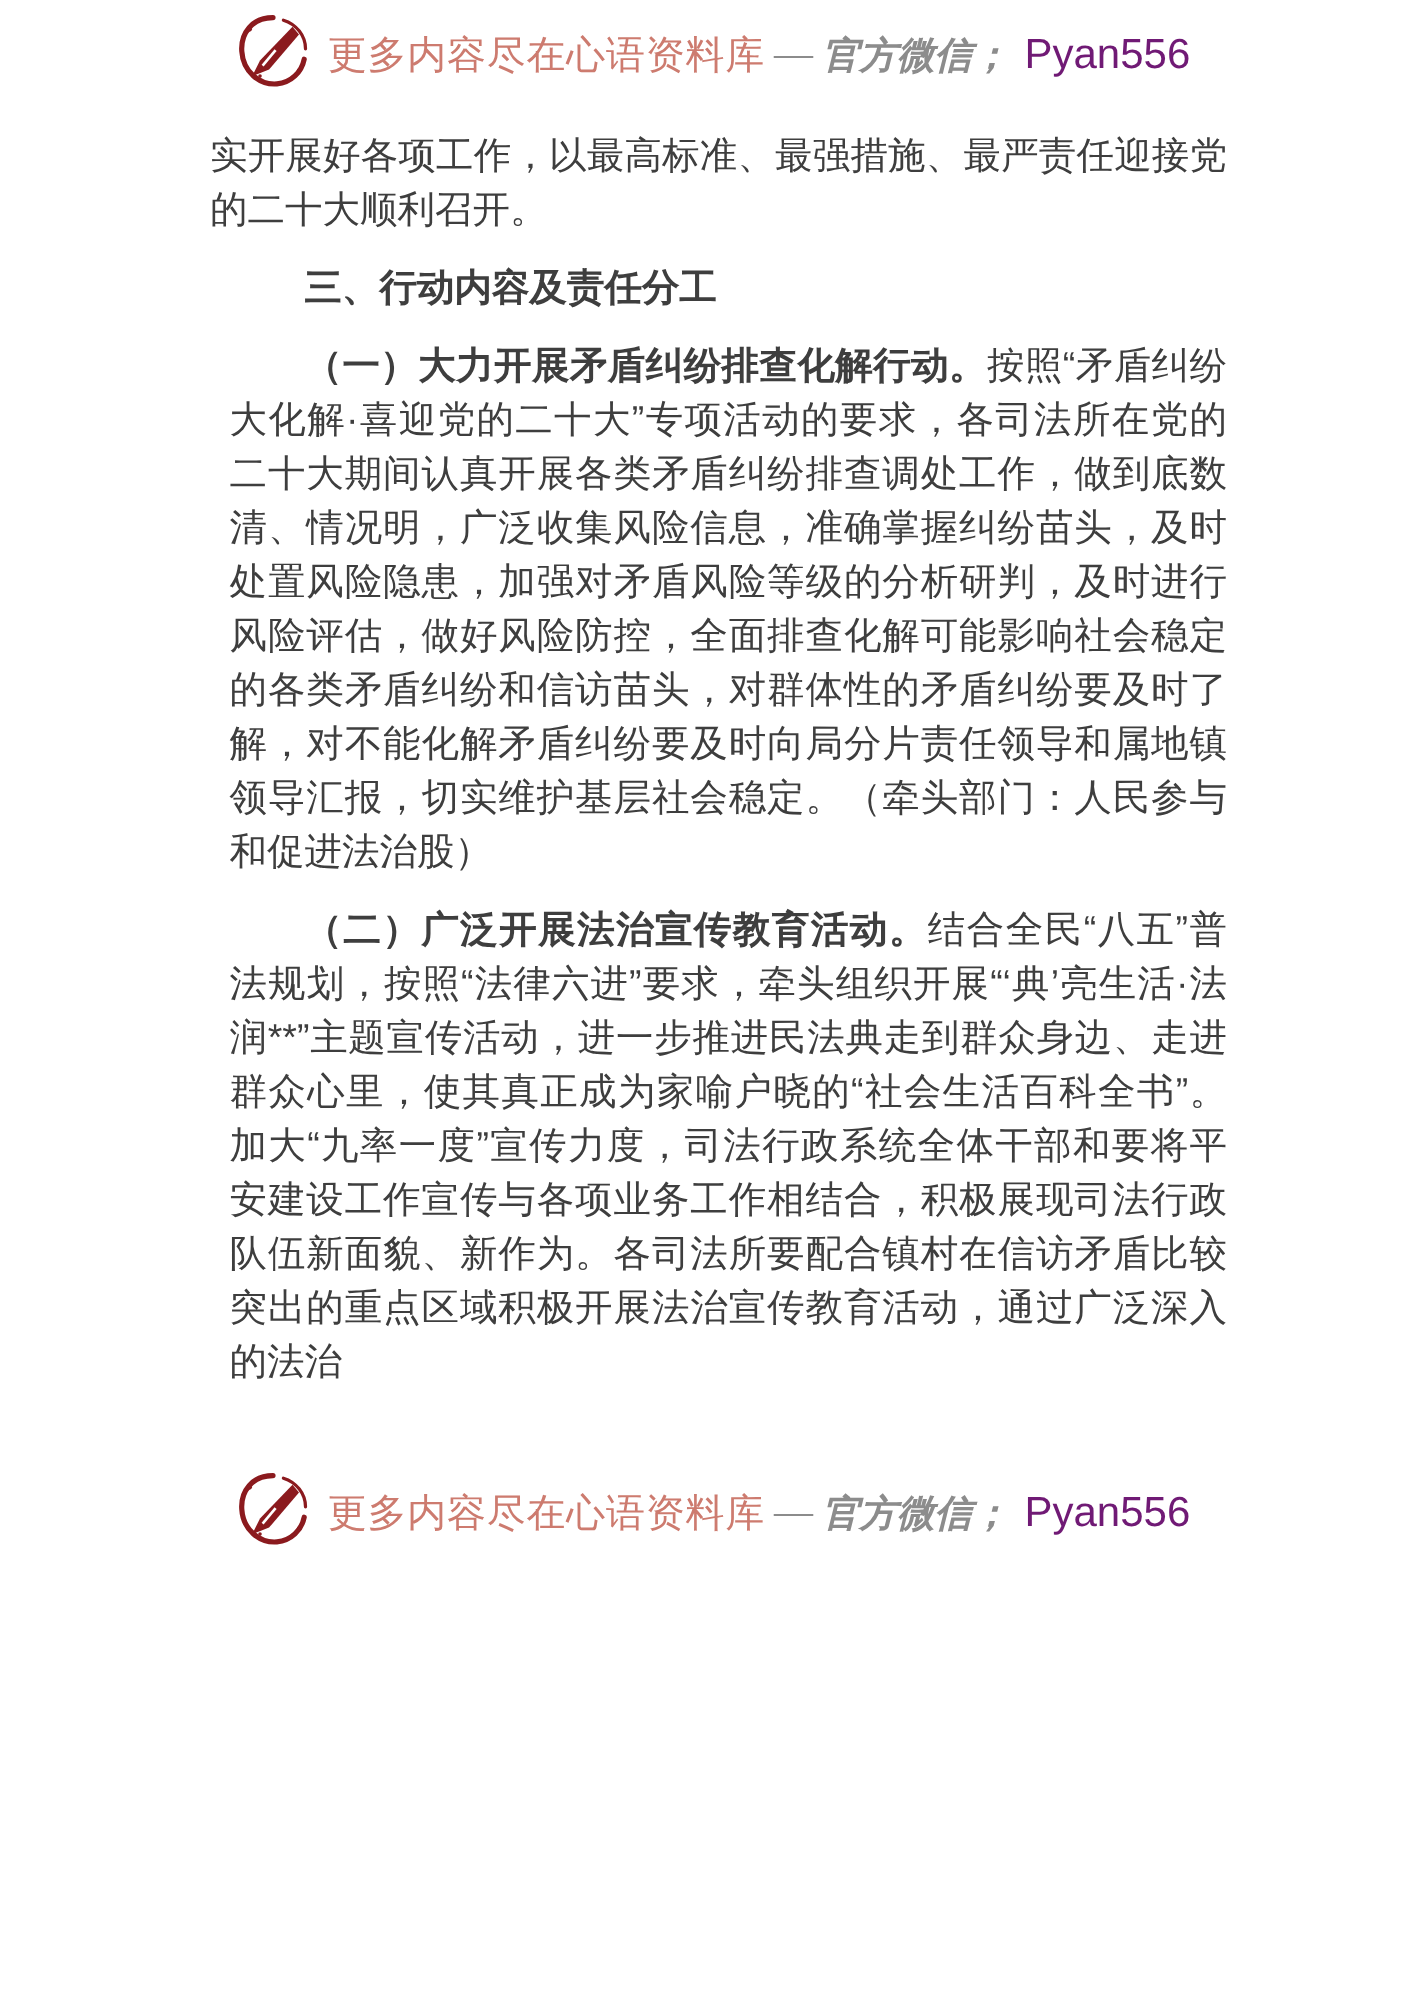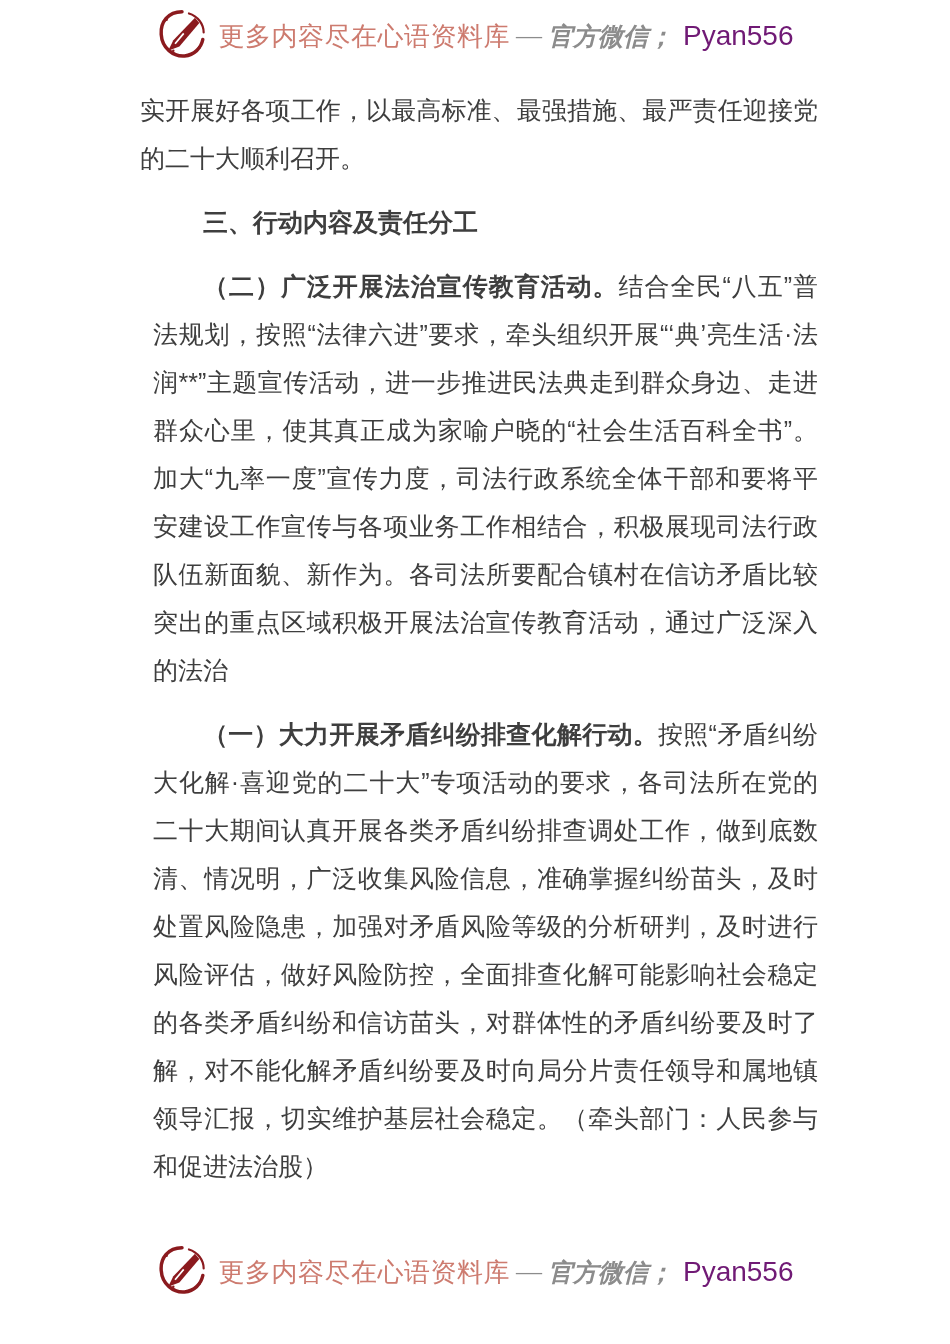--- a/index.html
+++ b/index.html
@@ -58,21 +58,21 @@
   }
   .footer-bar {
     margin-top: 46px;
   }
   
   .doc {
     width: 678px;
     margin: 14px auto 0 140px;
     color: #3e3e3e;
     font-size: 25px;
-    line-height: 48px;
+    line-height: 36px;
     text-align: justify;
   }
   .doc p {
     margin: 0;
   }
   .doc p + p {
     margin-top: 16px;
     margin-left: 13px;
   }
   .para {
@@ -113,24 +113,24 @@
   </div>
 
   <div class="doc">
     <p class="para no-indent">
       <span>实开展好各项工作，以最高标准、最强措施、最严责任迎接党的二十大顺利召开。</span>
     </p>
     <p class="heading">
       <span>三、行动内容及责任分工</span>
     </p>
     <p class="para">
-      <span class="lead">（二）广泛开展法治宣传教育活动。</span><span>结合全民“八五”普法规划，按照“法律六进”要求，牵头组织开展“‘典’亮生活·法润**”主题宣传活动，进一步推进民法典走到群众身边、走进群众心里，使其真正成为家喻户晓的“社会生活百科全书”。加大“九率一度”宣传力度，司法行政系统全体干部和要将平安建设工作宣传与各项业务工作相结合，积极展现司法行政队伍新面貌、新作为。各司法所要配合镇村在信访矛盾比较突出的重点区域积极开展法治宣传教育活动，通过广泛深入的法治</span>
+      <span class="lead">（一）大力开展矛盾纠纷排查化解行动。</span><span>按照“矛盾纠纷大化解·喜迎党的二十大”专项活动的要求，各司法所在党的二十大期间认真开展各类矛盾纠纷排查调处工作，做到底数清、情况明，广泛收集风险信息，准确掌握纠纷苗头，及时处置风险隐患，加强对矛盾风险等级的分析研判，及时进行风险评估，做好风险防控，全面排查化解可能影响社会稳定的各类矛盾纠纷和信访苗头，对群体性的矛盾纠纷要及时了解，对不能化解矛盾纠纷要及时向局分片责任领导和属地镇领导汇报，切实维护基层社会稳定。（牵头部门：人民参与和促进法治股）</span>
     </p>
     <p class="para">
-      <span class="lead">（一）大力开展矛盾纠纷排查化解行动。</span><span>按照“矛盾纠纷大化解·喜迎党的二十大”专项活动的要求，各司法所在党的二十大期间认真开展各类矛盾纠纷排查调处工作，做到底数清、情况明，广泛收集风险信息，准确掌握纠纷苗头，及时处置风险隐患，加强对矛盾风险等级的分析研判，及时进行风险评估，做好风险防控，全面排查化解可能影响社会稳定的各类矛盾纠纷和信访苗头，对群体性的矛盾纠纷要及时了解，对不能化解矛盾纠纷要及时向局分片责任领导和属地镇领导汇报，切实维护基层社会稳定。（牵头部门：人民参与和促进法治股）</span>
+      <span class="lead">（二）广泛开展法治宣传教育活动。</span><span>结合全民“八五”普法规划，按照“法律六进”要求，牵头组织开展“‘典’亮生活·法润**”主题宣传活动，进一步推进民法典走到群众身边、走进群众心里，使其真正成为家喻户晓的“社会生活百科全书”。加大“九率一度”宣传力度，司法行政系统全体干部和要将平安建设工作宣传与各项业务工作相结合，积极展现司法行政队伍新面貌、新作为。各司法所要配合镇村在信访矛盾比较突出的重点区域积极开展法治宣传教育活动，通过广泛深入的法治</span>
     </p>
   </div>
 
   <div class="brand-bar footer-bar">
     <span class="logo">
       <svg viewBox="0 0 60 66" width="52" height="58" aria-hidden="true">
         <path d="M30 5 C14 5 5 17 6 31 C7 47 20 57 33 56 C44 55 52 47 54 37" fill="none" stroke="#8b1a1e" stroke-width="4" stroke-linecap="round"></path>
         <path d="M38 7 C48 10 55 19 55 29" fill="none" stroke="#8b1a1e" stroke-width="2.5" stroke-linecap="round"></path>
         <path d="M45 12 L20 38 L14 50 L27 45 L50 18 Z" fill="#8b1a1e"></path>
         <line x1="32" y1="30" x2="22" y2="42" stroke="#ffffff" stroke-width="2"></line>

